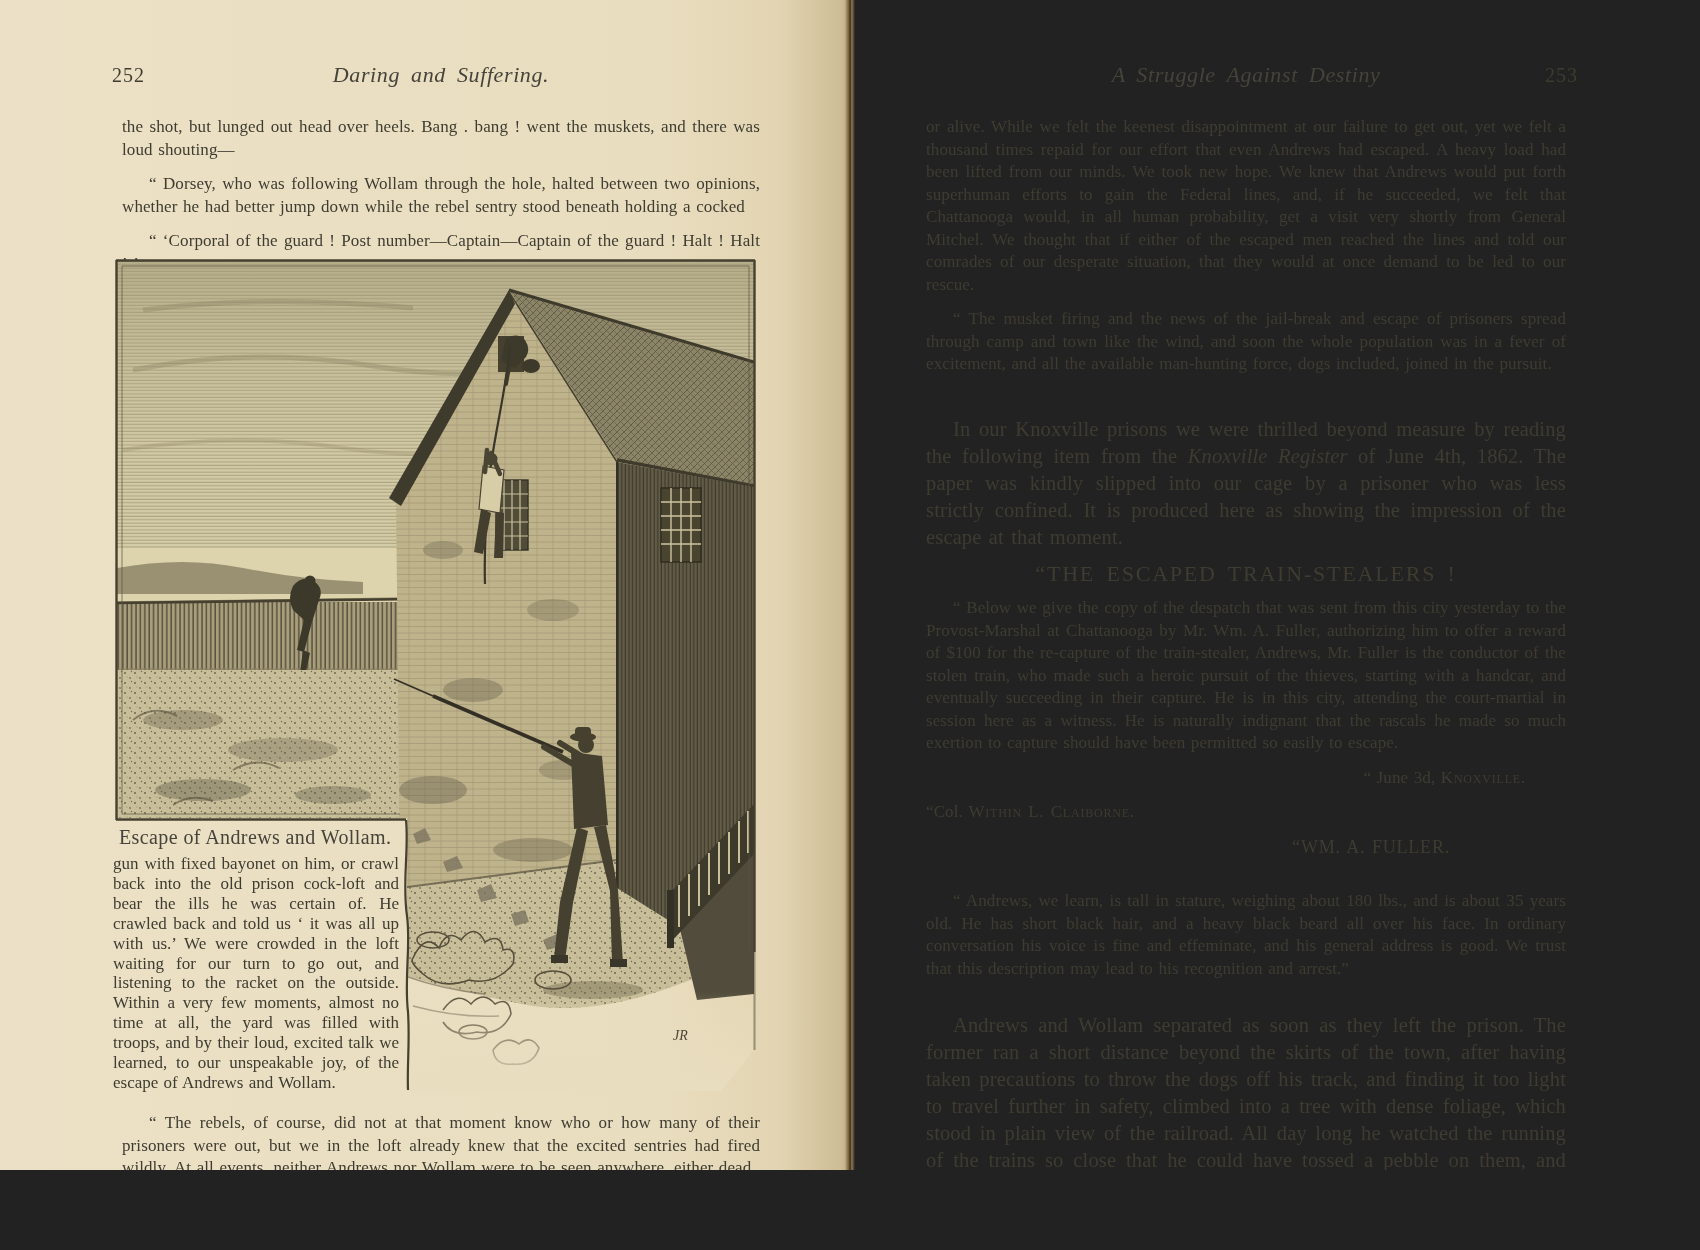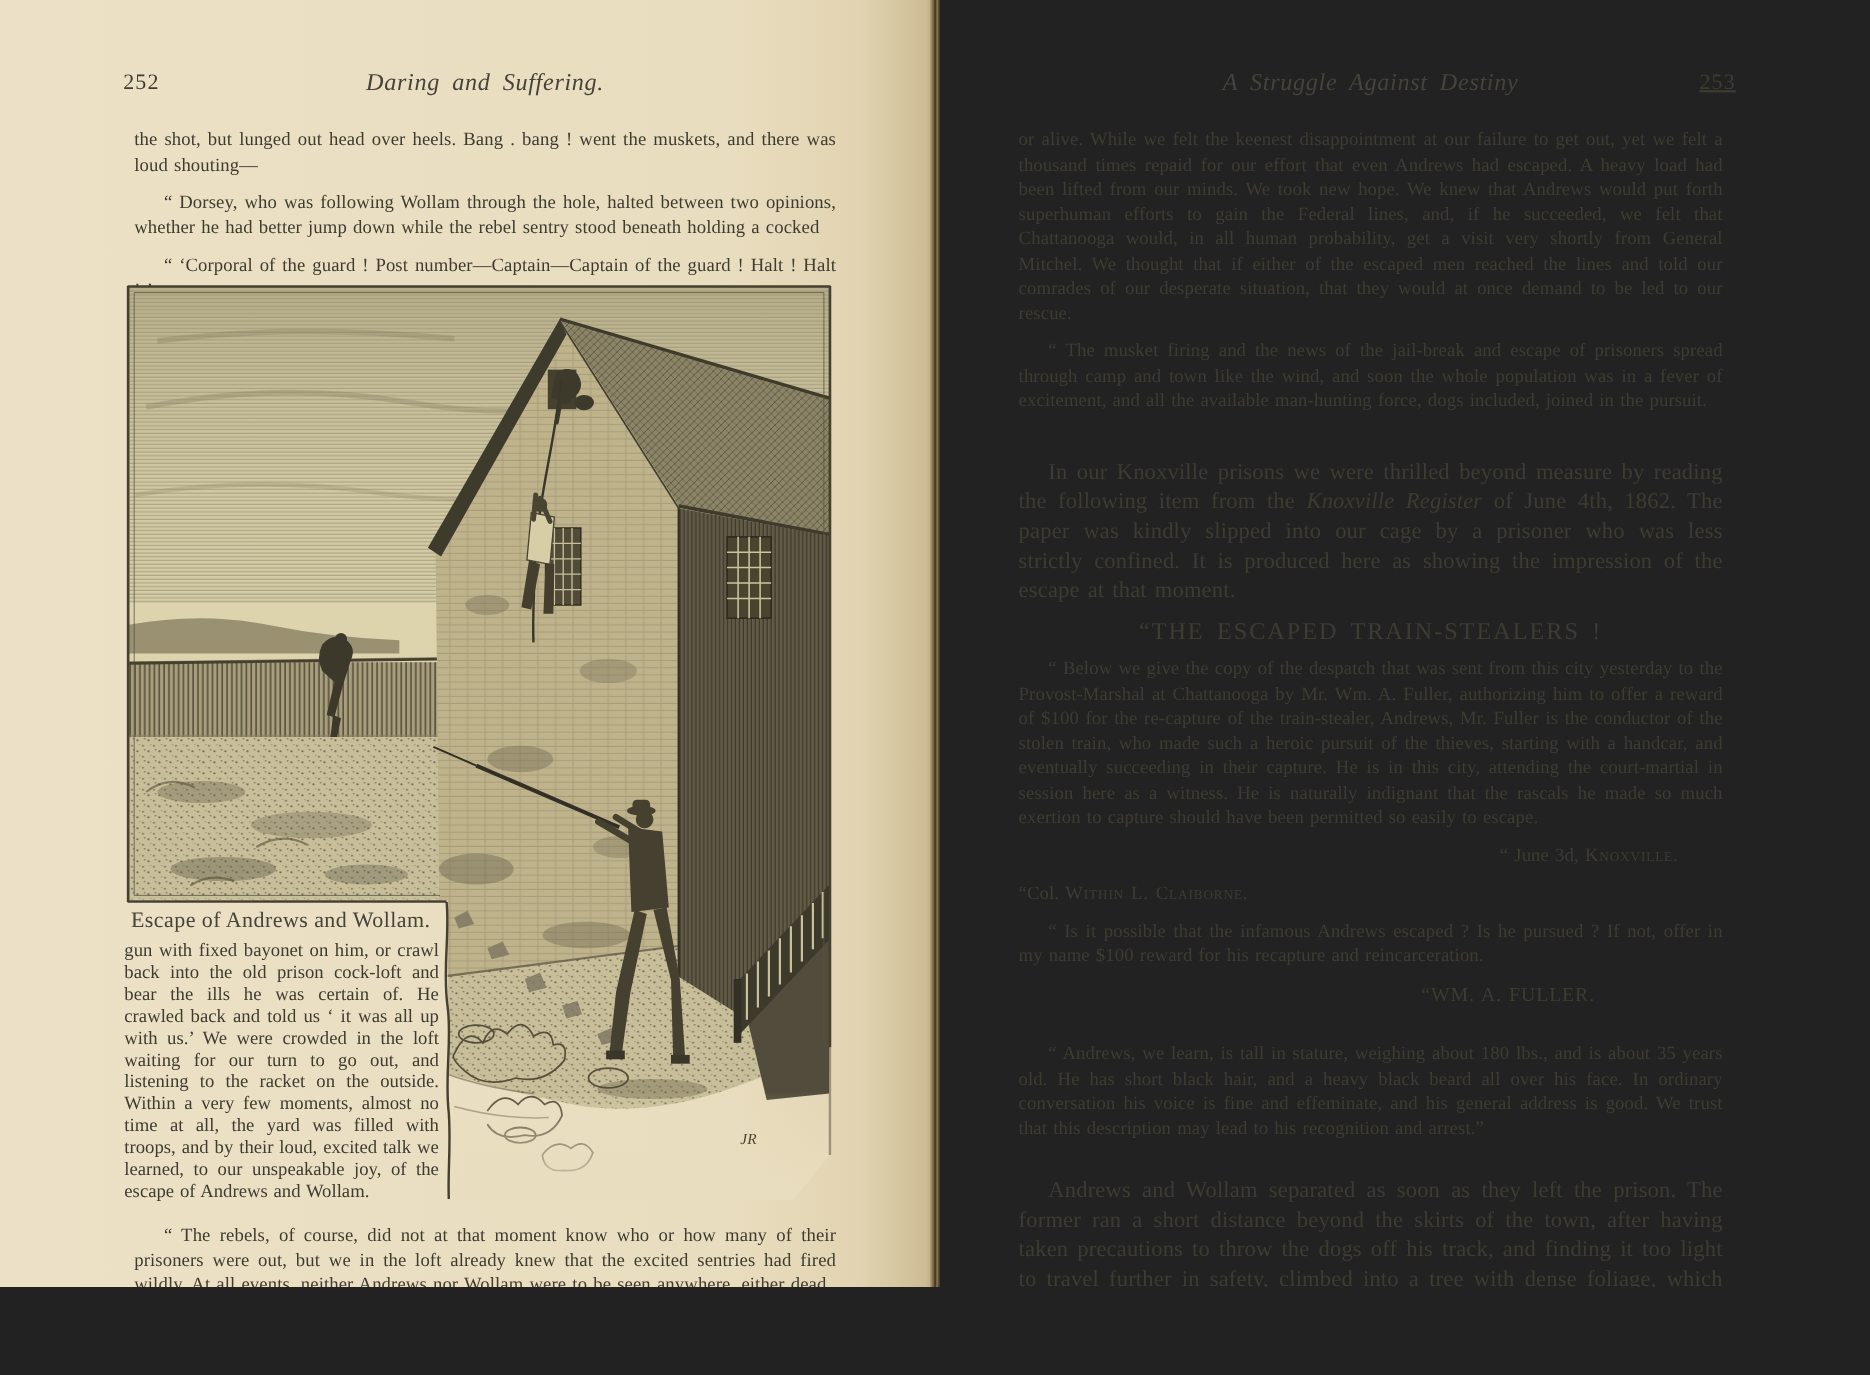--- a/index.html
+++ b/index.html
@@ -243,39 +243,38 @@
       <p class="ind">“ The rebels, of course, did not at that moment know who or how many of their prisoners were out, but we in the loft already knew that the excited sentries had fired wildly.  At all events, neither Andrews nor Wollam were to be seen anywhere, either dead</p>
     </div>
   </div>
 
   <div class="gutter"></div>
 
   <div class="page-right">
 
     <div class="content hdr" style="left:64px;top:62px;width:664px;">
       <span class="title">A Struggle Against Destiny</span>
-      <span class="num" style="right:0px;text-decoration:underline;">253</span>
+      <span class="num" style="right:0px;">253</span>
     </div>
 
     <div class="content body-t" style="left:64px;top:104px;width:664px;">
       <p>or alive.  While we felt the keenest disappointment at our failure to get out, yet we felt a thousand times repaid for our effort that even Andrews had escaped.  A heavy load had been lifted from our minds.  We took new hope.  We knew that Andrews would put forth superhuman efforts to gain the Federal lines, and, if he succeeded, we felt that Chattanooga would, in all human probability, get a visit very shortly from General Mitchel. We thought that if either of the escaped men reached the lines and told our comrades of our desperate situation, that they would at once demand to be led to our rescue.</p>
       <p class="ind">“ The musket firing and the news of the jail-break and escape of prisoners spread through camp and town like the wind, and soon the whole population was in a fever of excitement, and all the available man-hunting force, dogs included, joined in the pursuit.</p>
 
       <div class="spacer16"></div>
       <p class="big-t ind"><span>In our Knoxville prisons we were thrilled beyond measure by reading the following item from the </span><i>Knoxville Register</i><span> of June 4th, 1862.  The paper was kindly slipped into our cage by a prisoner who was less strictly confined.  It is produced here as showing the impression of the escape at that moment.</span></p>
 
       <p class="news-head">“THE ESCAPED TRAIN-STEALERS !</p>
 
       <p class="ind">“ Below we give the copy of the despatch that was sent from this city yesterday to the Provost-Marshal at Chattanooga by Mr. Wm. A. Fuller, authorizing  him to offer a reward of  $100 for the re-capture of  the train-stealer, Andrews,   Mr. Fuller is the conductor of the stolen train, who made such a heroic pursuit of  the thieves, starting with a handcar, and eventually succeeding in their capture.  He is in this city, attending the court-martial in session here as a witness.  He is naturally indignant that the rascals he made so much exertion to capture should have been permitted so easily to escape.</p>
 
       <p class="dateline"><span>“ June 3d, </span><span class="sc">Knoxville.</span></p>
 
       <p class="addressee"><span>“Col. </span><span class="sc">Within L. Claiborne.</span></p>
 
-      <p class="ind">“ Is it possible that the infamous Andrews escaped ?  Is he pursued ?  If not, offer in my name $100 reward for his recapture and reincarceration.</p>
 
       <p class="sig-line">“WM. A. FULLER.</p>
 
       <div class="spacer8"></div>
       <p class="ind">“ Andrews, we learn, is tall in stature, weighing about 180 lbs., and  is about 35 years old.  He has short black hair, and a heavy black beard all  over  his  face.   In ordinary conversation his voice is fine and effeminate, and his general address is good.  We trust that this description may lead to his recognition and arrest.”</p>
 
       <div class="spacer8"></div>
       <p class="big-t ind">Andrews and Wollam separated as soon as they left the prison.  The former ran a short distance beyond the skirts of the town, after having taken precautions to throw the dogs off his track, and finding it too light to travel further in safety, climbed into a tree with dense foliage, which stood in plain view of the railroad.  All day long he watched the running of the trains so close that he could have tossed a pebble on them, and once heard a party in pursuit talking about his mysterious disappearance. The search was patient and complete, but they did not think of looking over their heads !</p>
     </div>
   </div>

